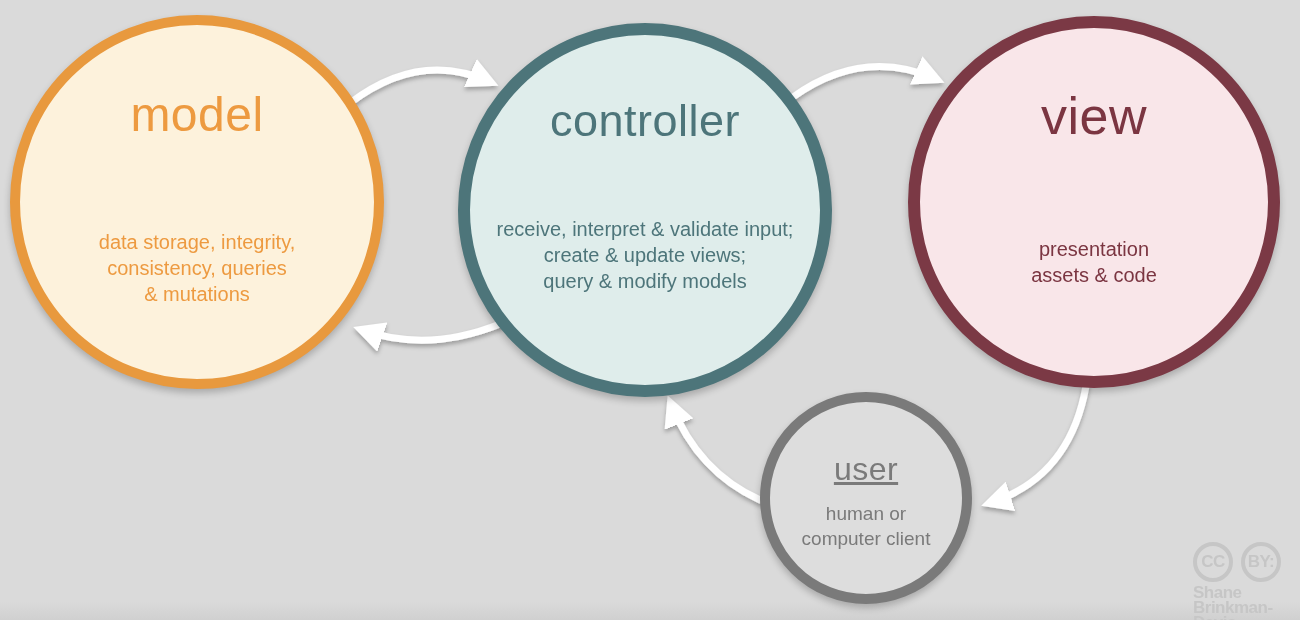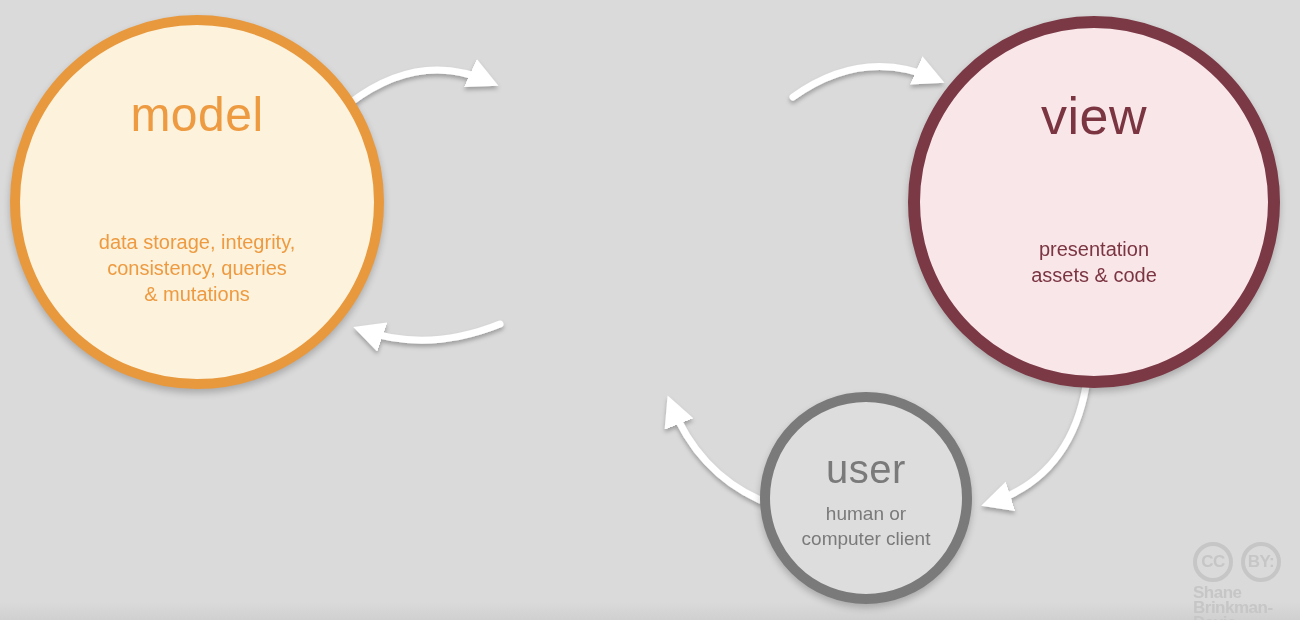--- a/index.html
+++ b/index.html
@@ -46,21 +46,21 @@
   .node-controller { left: 458px; top: 23px;  width: 374px; height: 374px; border: 12px solid; }
   .node-view       { left: 908px; top: 16px;  width: 372px; height: 372px; border: 12px solid; }
   .node-user       { left: 760px; top: 392px; width: 212px; height: 212px; border: 10px solid; }
 
   .node-model .title      { top: 66px;  font-size: 48px; line-height: 48px; }
   .node-model .desc       { top: 204px; }
   .node-controller .title { top: 63px;  font-size: 45px; line-height: 45px; }
   .node-controller .desc  { top: 181px; }
   .node-view .title       { top: 65px;  font-size: 52px; line-height: 46px; }
   .node-view .desc        { top: 201px; margin-top: 7px; }
-  .node-user .title       { top: 47px;  font-size: 40px; line-height: 40px; }
+  .node-user .title       { top: 47px;  font-size: 32px; line-height: 40px; text-decoration: underline; }
   .node-user .desc        { top: 99px;  font-size: 19px; line-height: 25px; }
 
   .attribution {
     position: absolute;
     left: 1193px; top: 542px;
     z-index: 3;
     font-weight: bold;
   }
   .badges { display: flex; gap: 8px; }
   .badge {
@@ -105,20 +105,26 @@
     </g>
   </svg>
 
   <div class="circle node-model" style="border-color: rgb(232, 153, 62); background-color: rgb(253, 242, 220); color: rgb(237, 154, 64);">
     <div class="title">model</div>
     <div class="desc">data storage, integrity,
 consistency, queries
 &amp; mutations</div>
   </div>
 
+  <div class="circle node-controller" style="border-color: rgb(77, 117, 122); background-color: rgb(223, 237, 235); color: rgb(77, 117, 122);">
+    <div class="title">controller</div>
+    <div class="desc">receive, interpret &amp; validate input;
+create &amp; update views;
+query &amp; modify models</div>
+  </div>
 
   <div class="circle node-view" style="border-color: rgb(123, 57, 69); background-color: rgb(249, 230, 233); color: rgb(123, 53, 65);">
     <div class="title">view</div>
     <div class="desc">presentation
 assets &amp; code</div>
   </div>
 
   <div class="circle node-user" style="border-color: rgb(122, 122, 122); background-color: rgb(221, 221, 221); color: rgb(122, 122, 122);">
     <div class="title">user</div>
     <div class="desc">human or

